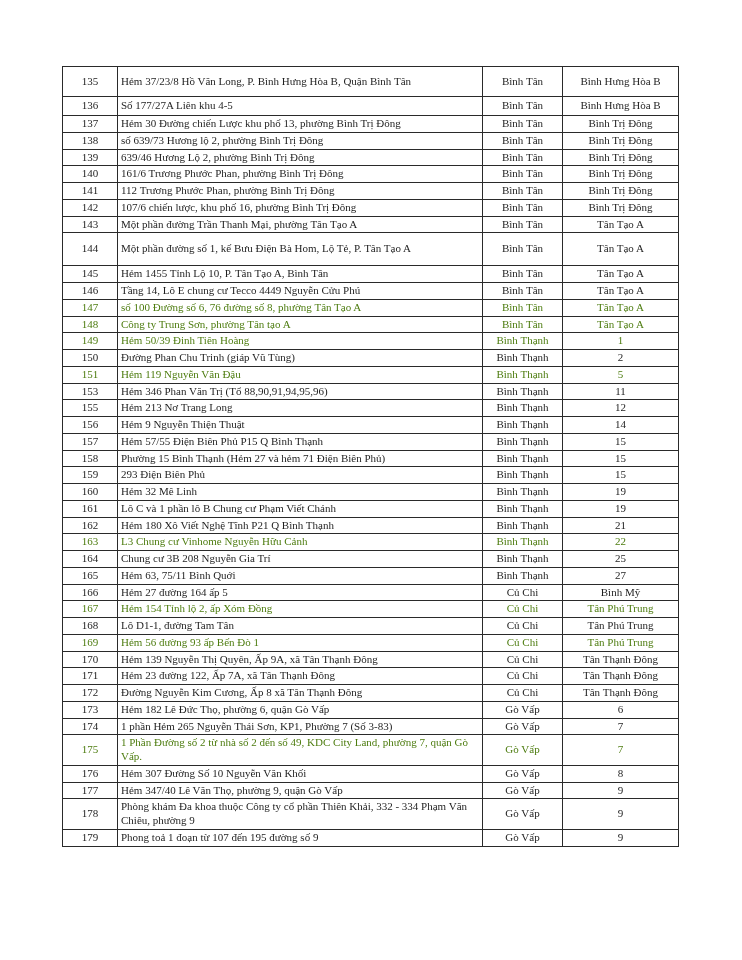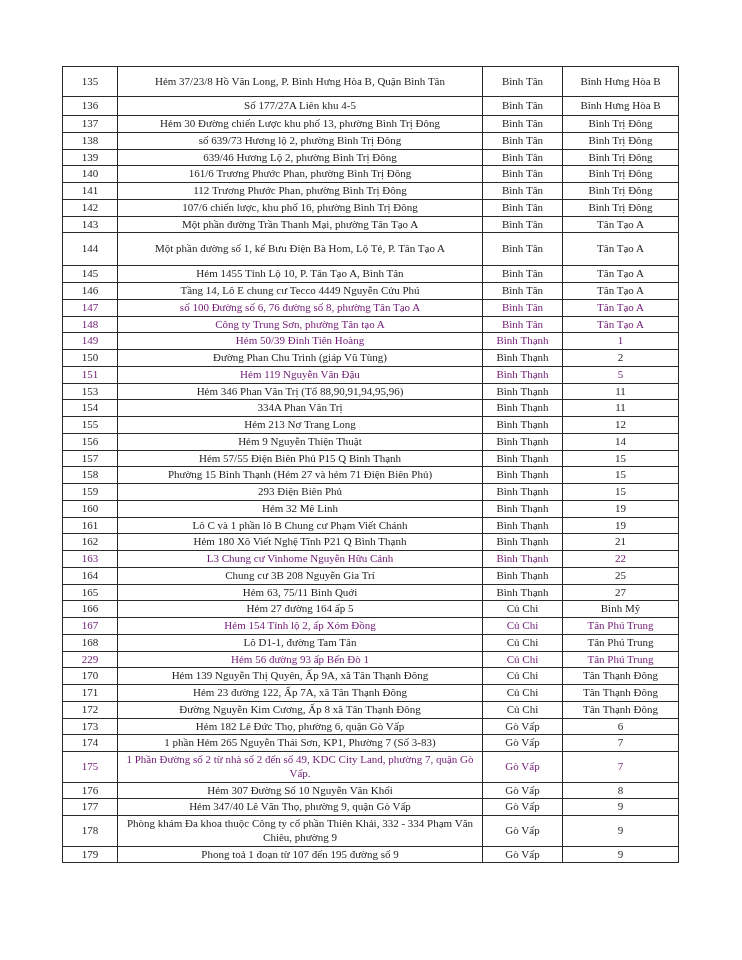--- a/index.html
+++ b/index.html
@@ -31,22 +31,22 @@
     padding: 1px 3px;
     vertical-align: middle;
     overflow: hidden;
   }
   col.c-no   { width: 55px; }
   col.c-addr { width: 365px; }
   col.c-dist { width: 80px; }
   col.c-ward { width: 116px; }
   tr.data-row { height: 16px; }
   td.cell-no, td.cell-district, td.cell-ward { text-align: center; }
-  td.cell-address { text-align: center; }
-  tr.row-red { color: #701a75; }
+  td.cell-address { text-align: left; }
+  tr.row-red { color: #4d7c0f; }
 </style>
 </head>
 <body>
 
 <div class="page">
   <table class="lockdown-table">
     <colgroup>
       <col class="c-no">
       <col class="c-addr">
       <col class="c-dist">
@@ -155,26 +155,20 @@
     <td class="cell-district">Bình Thạnh</td>
     <td class="cell-ward">5</td>
   </tr>
         <tr class="data-row">
     <td class="cell-no">153</td>
     <td class="cell-address">Hẻm 346 Phan Văn Trị (Tổ 88,90,91,94,95,96)</td>
     <td class="cell-district">Bình Thạnh</td>
     <td class="cell-ward">11</td>
   </tr>
         <tr class="data-row">
-    <td class="cell-no">154</td>
-    <td class="cell-address">334A Phan Văn Trị</td>
-    <td class="cell-district">Bình Thạnh</td>
-    <td class="cell-ward">11</td>
-  </tr>
-        <tr class="data-row">
     <td class="cell-no">155</td>
     <td class="cell-address">Hẻm 213 Nơ Trang Long</td>
     <td class="cell-district">Bình Thạnh</td>
     <td class="cell-ward">12</td>
   </tr>
         <tr class="data-row">
     <td class="cell-no">156</td>
     <td class="cell-address">Hẻm 9 Nguyễn Thiện Thuật</td>
     <td class="cell-district">Bình Thạnh</td>
     <td class="cell-ward">14</td>
@@ -245,21 +239,21 @@
     <td class="cell-district">Củ Chi</td>
     <td class="cell-ward">Tân Phú Trung</td>
   </tr>
         <tr class="data-row">
     <td class="cell-no">168</td>
     <td class="cell-address">Lô D1-1, đường Tam Tân</td>
     <td class="cell-district">Củ Chi</td>
     <td class="cell-ward">Tân Phú Trung</td>
   </tr>
         <tr class="data-row row-red">
-    <td class="cell-no">229</td>
+    <td class="cell-no">169</td>
     <td class="cell-address">Hẻm 56 đường 93 ấp Bến Đò 1</td>
     <td class="cell-district">Củ Chi</td>
     <td class="cell-ward">Tân Phú Trung</td>
   </tr>
         <tr class="data-row">
     <td class="cell-no">170</td>
     <td class="cell-address">Hẻm 139 Nguyễn Thị Quyên, Ấp 9A, xã Tân Thạnh Đông</td>
     <td class="cell-district">Củ Chi</td>
     <td class="cell-ward">Tân Thạnh Đông</td>
   </tr>

